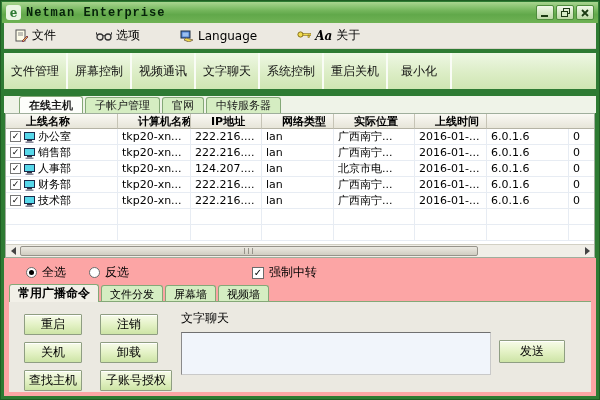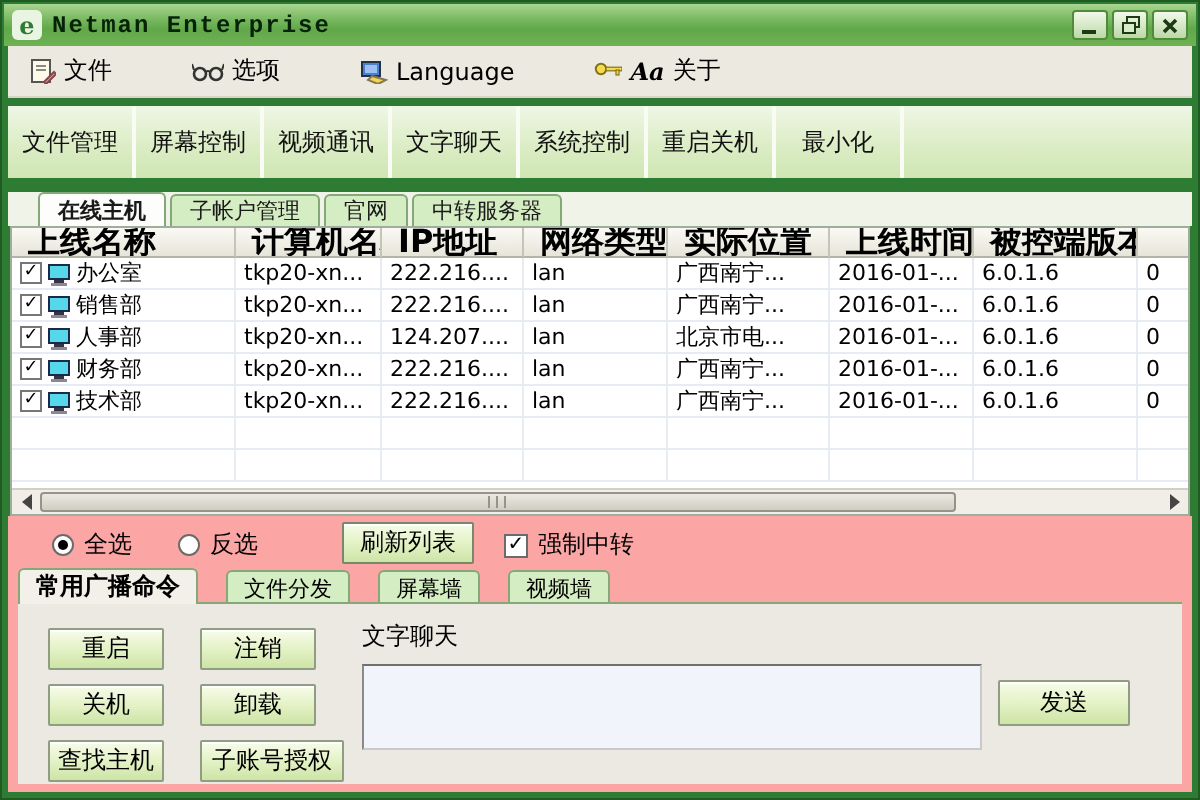--- a/index.html
+++ b/index.html
@@ -42,21 +42,21 @@
   .tab { height:16px; padding:0 9px; font-size:11px; display:flex; align-items:center;
     background:#d5edc2; border:1px solid #84a877; border-bottom:none;
     border-radius:3px 3px 0 0; margin-right:2px; color:#1a1a1a; }
   .tab.active { background:#fdfefb; height:17px; font-weight:bold; position:relative; z-index:2; }
 
   
   .tablewrap { position:absolute; top:112px; left:4px; right:4px; height:145px;
     background:#fff; border:1px solid #9fae9c; display:flex; flex-direction:column; }
   .thead { display:flex; height:15px; }
   .th { background:linear-gradient(#faf9f4,#e7e5d9); border-right:1px solid #c6c4b6;
-    border-bottom:1px solid #b5b3a5; font-size:16px; font-weight:bold; padding-left:8px;
+    border-bottom:1px solid #b5b3a5; font-size:11px; font-weight:bold; padding-left:20px;
     display:flex; align-items:center; white-space:nowrap; overflow:hidden; }
   .tbody { flex:1; overflow:hidden; }
   .tr { display:flex; height:16px; }
   .td { border-right:1px solid #e7ecf3; border-bottom:1px solid #e7ecf3; font-size:11px;
     padding-left:4px; display:flex; align-items:center; white-space:nowrap; overflow:hidden; }
   .c1{width:112px;} .c2{width:73px;} .c3{width:71px;} .c4{width:72px;}
   .c5{width:81px;} .c6{width:72px;} .c7{width:82px;} .c8{flex:1; border-right:none;}
   .rowcheck { width:11px; height:11px; background:#fff; border:1px solid #777; margin-right:2px;
     display:flex; align-items:center; justify-content:center; font-size:9px; line-height:9px; font-weight:bold; }
   .pc-icon { margin-right:2px; display:flex; }
@@ -86,21 +86,21 @@
 
   .green-btn { background:linear-gradient(#f7fbea,#e4f2c6 50%,#cde4a6);
     border:1px solid #8f9e82; box-shadow:inset 0 1px 0 #fff; border-radius:1px;
     font-size:12px; color:#000; display:flex; align-items:center; justify-content:center;
     font-family:inherit; }
   .refresh-btn { position:absolute; left:167px; top:3px; width:66px; height:21px; border-color:#79876d; }
 
   .btabs { position:absolute; top:26px; left:5px; height:18px; display:flex; align-items:flex-end; }
   .btab { height:17px; padding:0 8px; font-size:11px; display:flex; align-items:center;
     background:#d5edc2; border:1px solid #84a877; border-bottom:none; border-radius:3px 3px 0 0;
-    margin-right:14px; }
+    margin-right:2px; }
   .btab.active { background:#f2f0e8; height:18px; font-weight:bold; font-size:12px; z-index:2; }
 
   .panel { position:absolute; top:43px; left:5px; right:5px; bottom:4px;
     background:#ebe9e1; border-top:1px solid #84a877; }
   .cmd-btn { position:absolute; width:58px; height:21px; }
   .chat-label { position:absolute; left:172px; top:8px; font-size:12px; }
   .chat-input { position:absolute; left:172px; top:30px; width:310px; height:43px;
     background:#f1f5fb; border:1px solid #c9c9c9; border-top:1px solid #707070; border-left:1px solid #8a8a8a;
     resize:none; font-family:inherit; font-size:12px; padding:2px; }
   .send-btn { position:absolute; left:490px; top:38px; width:66px; height:23px; }
@@ -198,21 +198,20 @@
   </div>
 
   <div class="tablewrap">
     <div class="thead">
       <div class="th c1">上线名称</div>
       <div class="th c2">计算机名称</div>
       <div class="th c3">IP地址</div>
       <div class="th c4">网络类型</div>
       <div class="th c5">实际位置</div>
       <div class="th c6">上线时间</div>
-      <div class="th c7">被控端版本</div>
       <div class="th c8"></div>
     </div>
     <div class="tbody">
 
       <div class="tr">
         <div class="td c1">
             <span class="rowcheck">✓</span>
             <span class="pc-icon">
               <svg width="13" height="12" viewBox="0 0 13 12">
                 <rect x="1" y="1" width="11" height="8" fill="#1a2a4a"></rect>
@@ -360,21 +359,20 @@
 
     <div class="ctl-row">
       <div class="radio-item" style="left:22px;">
         <span class="radio selected"></span>
         <span>全选</span>
       </div>
       <div class="radio-item" style="left:85px;">
         <span class="radio"></span>
         <span>反选</span>
       </div>
-      <button class="green-btn refresh-btn">刷新列表</button>
       <div class="check-item" style="left:248px;">
         <span class="checkbox">✓</span>
         <span>强制中转</span>
       </div>
     </div>
 
     <div class="btabs">
       <div class="btab active">常用广播命令</div>
       <div class="btab">文件分发</div>
       <div class="btab">屏幕墙</div>

